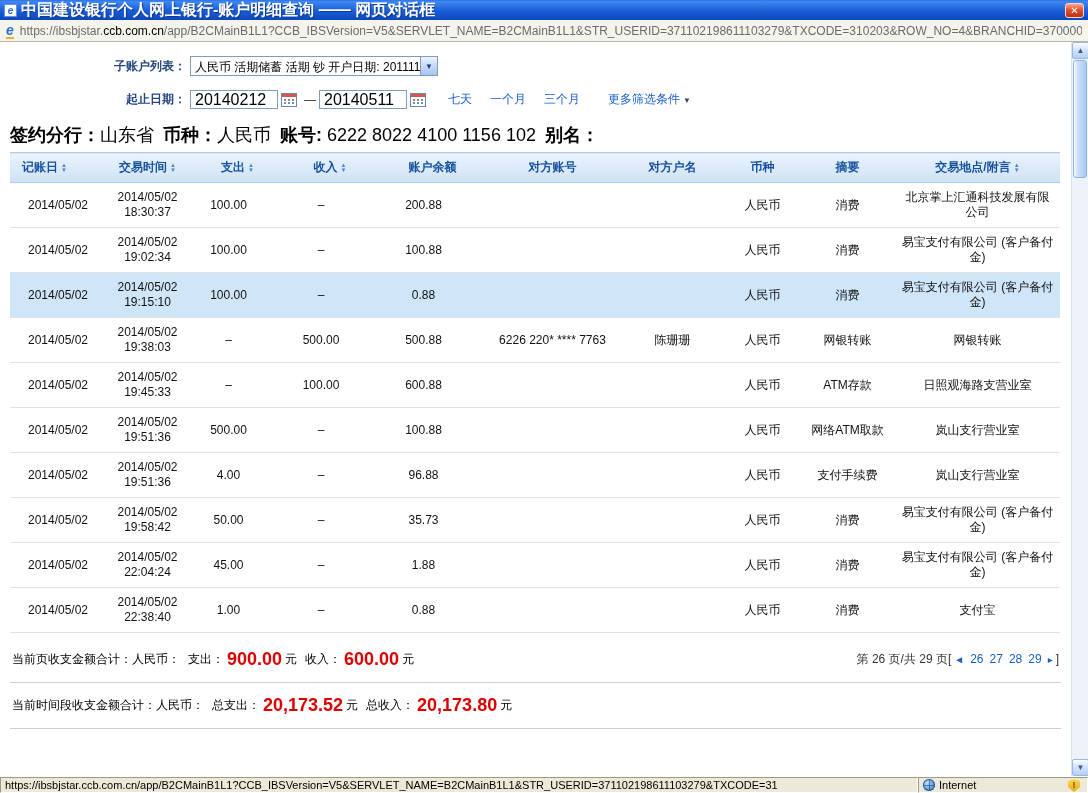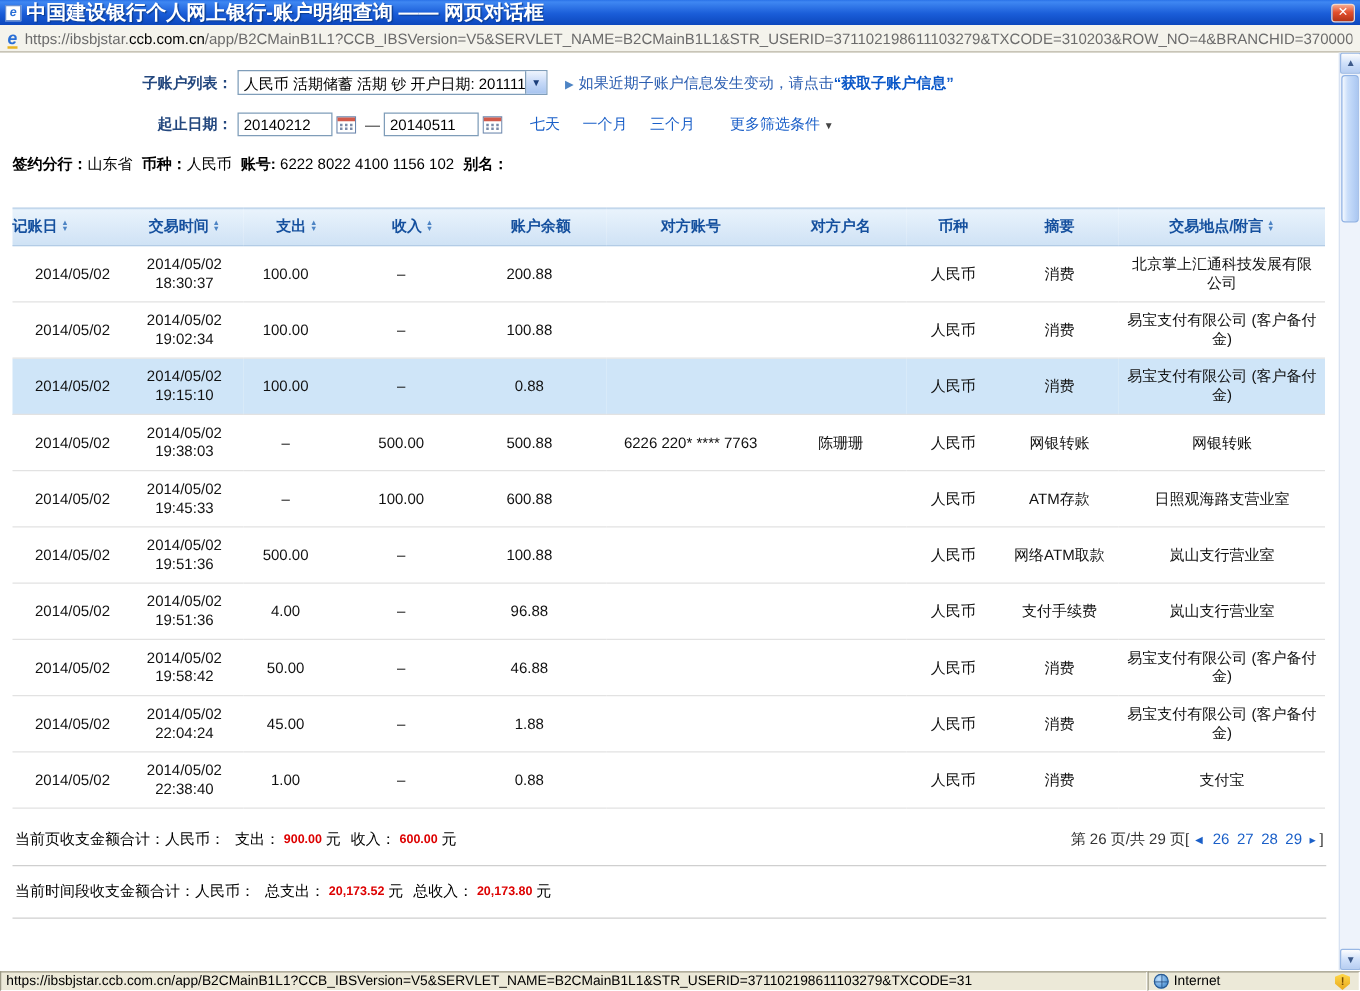--- a/index.html
+++ b/index.html
@@ -33,57 +33,57 @@
   
   .form-row { display:flex; align-items:center; margin-bottom:14px; }
   .form-label { width:190px; text-align:right; font-weight:bold; color:#23477e; padding-right:4px; flex:0 0 190px; }
   .select { width:248px; height:20px; border:1px solid #7f9db9; background:#fff; display:flex; align-items:stretch; cursor:pointer; }
   .select-text { flex:1; padding:2px 4px; white-space:nowrap; overflow:hidden; color:#000; }
   .select-arrow { width:17px; background:linear-gradient(180deg,#eef4fd 0%,#c6d9f7 50%,#a7c4ef 100%);
     border-left:1px solid #7f9db9; color:#1b3e7a; font-size:8px; display:flex; align-items:center; justify-content:center; }
   .notice { margin-left:14px; color:#2a5db0; white-space:nowrap; }
   .notice-arrow { color:#4d84c4; font-size:9px; margin-right:4px; }
   .notice-link { color:#0a57c8; font-weight:bold; cursor:pointer; text-decoration:none; }
-  .date-input { width:76px; height:19px; border:1px solid #7f9db9; padding:1px 4px; font-size:12px;
+  .date-input { width:88px; height:19px; border:1px solid #7f9db9; padding:1px 4px; font-size:16px;
     font-family:"Liberation Sans","DejaVu Sans",sans-serif; }
   .cal-btn { margin:0 4px 0 3px; cursor:pointer; display:inline-flex; }
   .dash { margin:0 3px; color:#333; }
   .quick { margin-left:18px; color:#1a5fc8; cursor:pointer; text-decoration:none; }
   .more { margin-left:28px; color:#1a5fc8; cursor:pointer; text-decoration:none; }
   .more .more-arrow { color:#444; font-size:8px; margin-left:3px; }
   .buttons-row { margin-top:6px; margin-bottom:16px; }
   .btn { width:68px; height:22px; margin-right:16px; border:1px solid #2264b8; border-radius:3px; cursor:pointer;
     background:linear-gradient(180deg,#9ecbf8 0%,#4f97ec 45%,#2e7de0 50%,#1e6ed6 100%);
     color:#fff; font-size:13px; font-family:"Liberation Sans","DejaVu Sans",sans-serif; }
 
   
-  .account-line { margin:2px 0 26px 10px; font-size:12px; color:#000; }
+  .account-line { margin:2px 0 5px 10px; font-size:18px; color:#000; }
   .account-line b { font-weight:bold; }
   .account-line span { margin-right:4px; }
 
   
   table.tx { width:1050px; margin:0 10px; border-collapse:collapse; table-layout:fixed; font-size:12px; }
   table.tx th { height:30px; font-weight:bold; color:#15509e; text-align:center;
     background:linear-gradient(180deg,#e9f3fc 0%,#cfe2f5 100%);
     border-top:1px solid #b3cce6; border-bottom:1px solid #b3cce6; white-space:nowrap; }
-  table.tx th:first-child { text-align:left; padding-left:0; }
+  table.tx th:first-child { text-align:left; padding-left:12px; }
   .sort-icon { display:inline-flex; flex-direction:column; vertical-align:middle; margin-left:3px; cursor:pointer; }
   .sort-icon span { font-size:6px; line-height:5px; color:#4d84c4; }
   table.tx td { height:45px; border-bottom:1px solid #e2e2e2; color:#111; vertical-align:middle; text-align:center; }
   td.c-postdate { text-align:left; padding-left:6px; }
   td.c-time div { line-height:15px; }
   td.c-num { text-align:right; padding-right:18px; }
   td.c-place { padding:2px 6px; line-height:15px; }
   tr.hl td { background:#cfe5f8; }
 
   
   .summary1, .summary2 { margin:0 10px; padding:12px 2px; border-bottom:1px solid #cfcfcf;
     display:flex; align-items:center; color:#000; }
   .summary1 { padding-top:16px; }
-  .sum-val { color:var(--amount-red,#dd0000); font-weight:bold; font-size:10px; margin:0 3px; }
+  .sum-val { color:var(--amount-red,#dd0000); font-weight:bold; font-size:18px; margin:0 3px; }
   .sum-label { margin-left:8px; }
   .pagination { margin-left:auto; color:#333; white-space:nowrap; }
   .pagination a { color:#1a5fc8; text-decoration:none; cursor:pointer; margin:0 3px; }
   .pg-arrow { font-size:10px; }
 
   
   .scrollbar { flex:0 0 17px; width:17px; background:#eef3fb; position:relative; border-left:1px solid #d8e2f2; }
   .sb-btn { position:absolute; left:0; width:17px; height:17px;
     background:linear-gradient(180deg,#fdfdfd 0%,#d0e1fa 50%,#b7cef2 100%);
     border:1px solid #98b7e4; border-radius:2px; color:#3d5a8a; font-size:8px;
@@ -129,23 +129,20 @@
 
   <div class="main-wrap">
     <div class="content">
 
       <div class="form-row">
         <span class="form-label">子账户列表：</span>
         <div class="select">
           <span class="select-text">人民币 活期储蓄 活期 钞 开户日期: 20111104</span>
           <span class="select-arrow">▼</span>
         </div>
-        <span class="notice">
-          <span class="notice-arrow">▶</span><span>如果近期子账户信息发生变动，请点击</span><a class="notice-link">“获取子账户信息”</a>
-        </span>
       </div>
 
       <div class="form-row">
         <span class="form-label">起止日期：</span>
         <input class="date-input" value="20140212" style="">
         <span class="cal-btn">
           <svg width="16" height="15">
               <rect x="0.5" y="1.5" width="15" height="13" fill="#fff" stroke="#6b86ad"></rect>
               <rect x="1" y="2" width="14" height="3" fill="#d25a4a"></rect>
               <g fill="#7a8aa8">
@@ -337,21 +334,21 @@
               <td class="c-place">岚山支行营业室</td>
             </tr>
             <tr>
               <td class="c-postdate">2014/05/02</td>
               <td class="c-time">
                 <div>2014/05/02</div>
                 <div>19:58:42</div>
               </td>
               <td class="c-num">50.00</td>
               <td class="c-num">–</td>
-              <td class="c-num">46.88</td>
+              <td class="c-num">35.73</td>
               <td class="c-center"></td>
               <td class="c-center"></td>
               <td class="c-center">人民币</td>
               <td class="c-center">消费</td>
               <td class="c-place">易宝支付有限公司 (客户备付金)</td>
             </tr>
             <tr>
               <td class="c-postdate">2014/05/02</td>
               <td class="c-time">
                 <div>2014/05/02</div>

